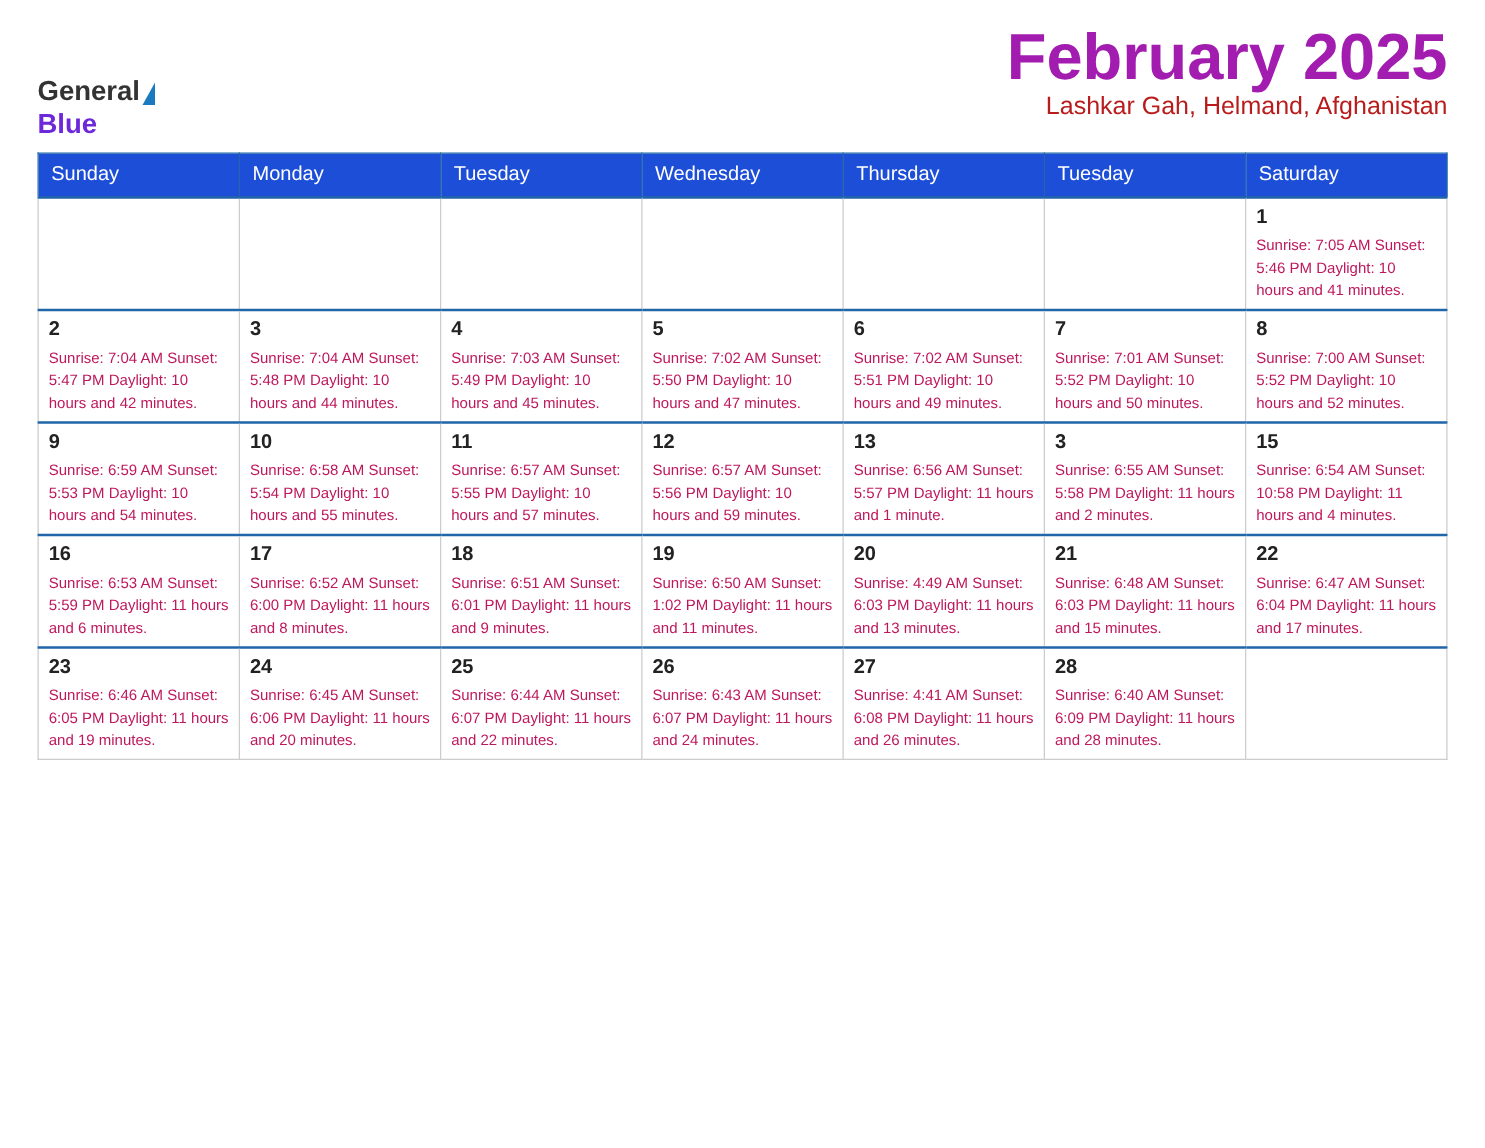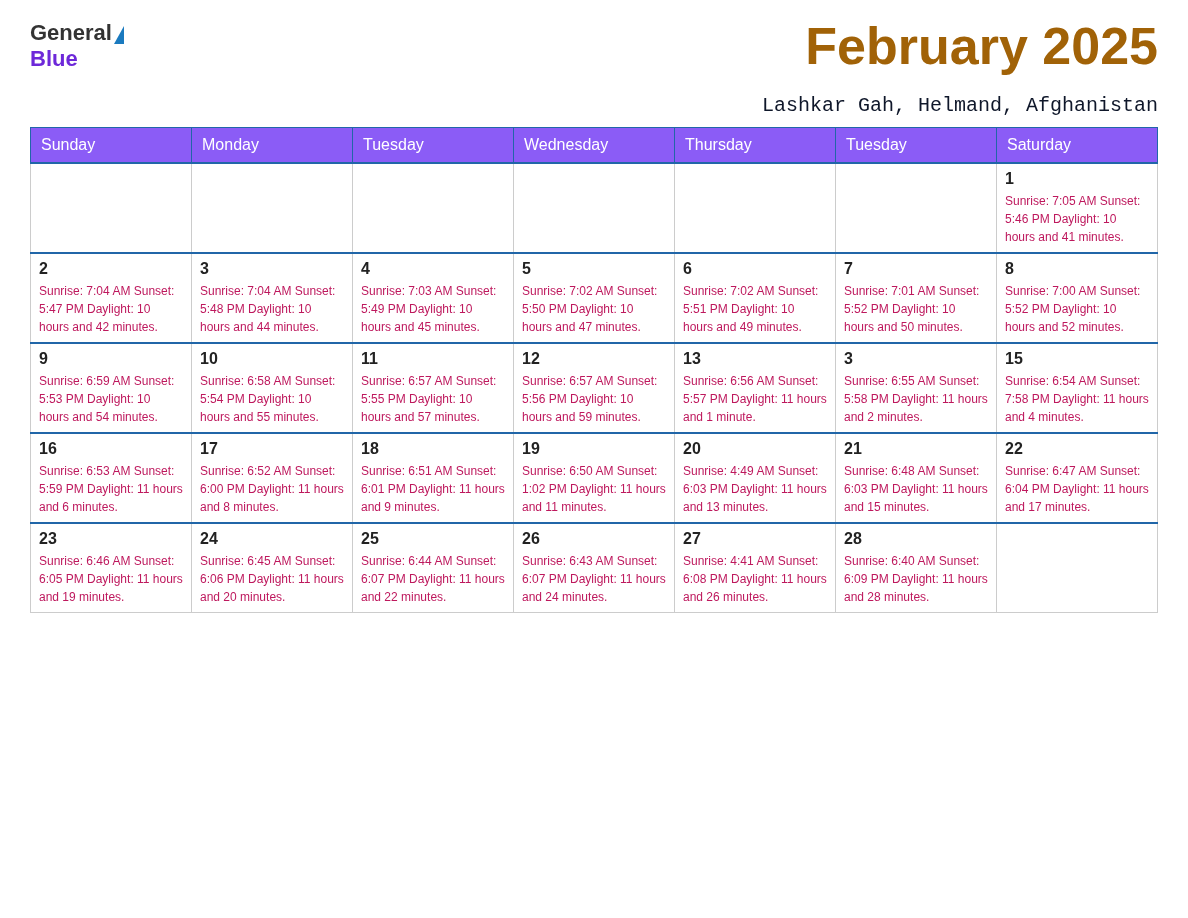--- a/index.html
+++ b/index.html
@@ -14,20 +14,21 @@
     .header-area {
       display: flex;
       justify-content: space-between;
       align-items: flex-start;
       margin-bottom: 10px;
     }
     .logo {
       display: flex;
       flex-direction: column;
       align-items: flex-start;
+      margin-top: 40px;
     }
     .logo-text {
       display: flex;
       align-items: flex-end;
       font-size: 22px;
       font-weight: bold;
       color: #333;
     }
     .logo-general { color: #333; }
     .logo-triangle {
@@ -42,36 +43,35 @@
       color: #6d28d9;
       font-size: 22px;
       font-weight: bold;
     }
     .title-area {
       text-align: right;
     }
     .month-title {
       font-size: 52px;
       font-weight: bold;
-      color: #a16207;
+      color: #a21caf;
       line-height: 1;
     }
     .location-title {
       font-size: 20px;
-      color: #0f172a;
-      margin-top: 22px;
-      font-family: Liberation Mono, monospace;
+      color: #b91c1c;
+      margin-top: 2px;
     }
     .calendar-table {
       width: 100%;
       border-collapse: collapse;
       margin-top: 8px;
     }
     .calendar-table th {
-      background: #8b5cf6;
+      background: #1d4ed8;
       color: #fff;
       font-size: 16px;
       font-weight: normal;
       padding: 8px 10px;
       text-align: left;
       border: 1px solid #2166a8;
     }
     .calendar-table td {
       border: 1px solid #ccc;
       vertical-align: top;
@@ -223,21 +223,21 @@
         </td>
         <td>
           <span class="day-number">3</span>
           <div class="day-info">Sunrise: 6:55 AM
 Sunset: 5:58 PM
 Daylight: 11 hours and 2 minutes.</div>
         </td>
         <td>
           <span class="day-number">15</span>
           <div class="day-info">Sunrise: 6:54 AM
-Sunset: 7:58 PM
+Sunset: 10:58 PM
 Daylight: 11 hours and 4 minutes.</div>
         </td>
       </tr>
       <tr>
         <td>
           <span class="day-number">16</span>
           <div class="day-info">Sunrise: 6:53 AM
 Sunset: 5:59 PM
 Daylight: 11 hours and 6 minutes.</div>
         </td>

